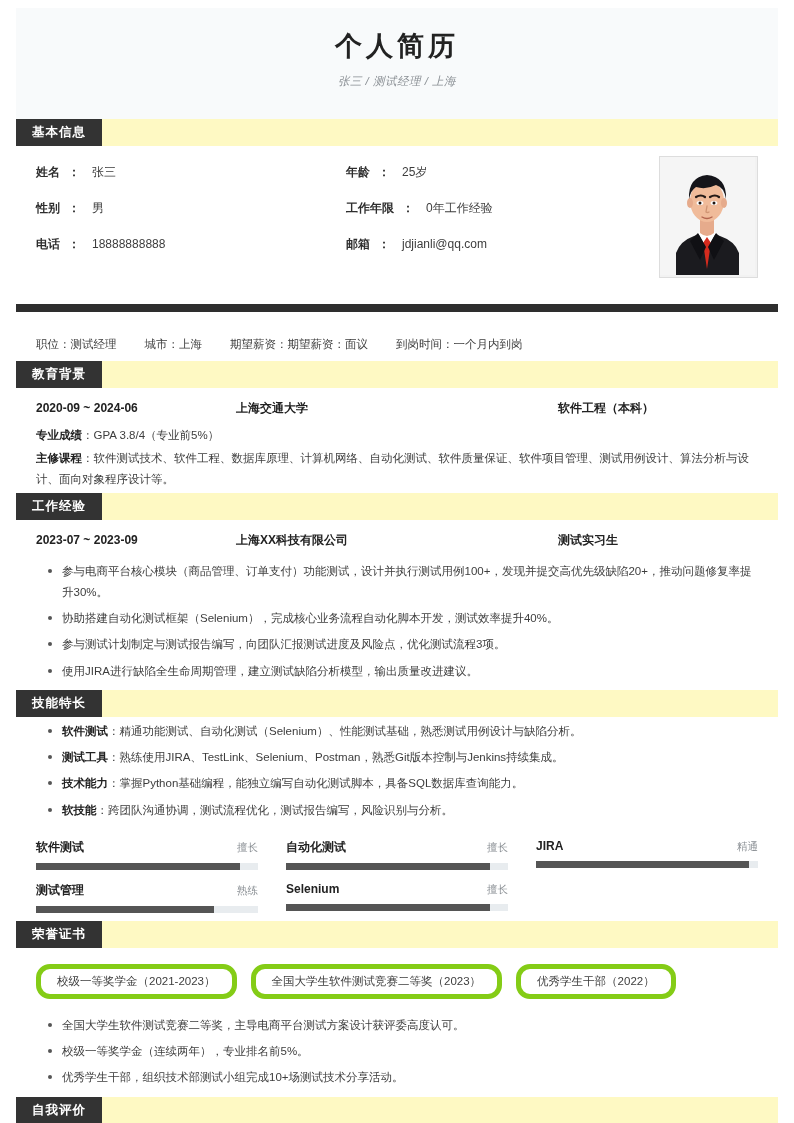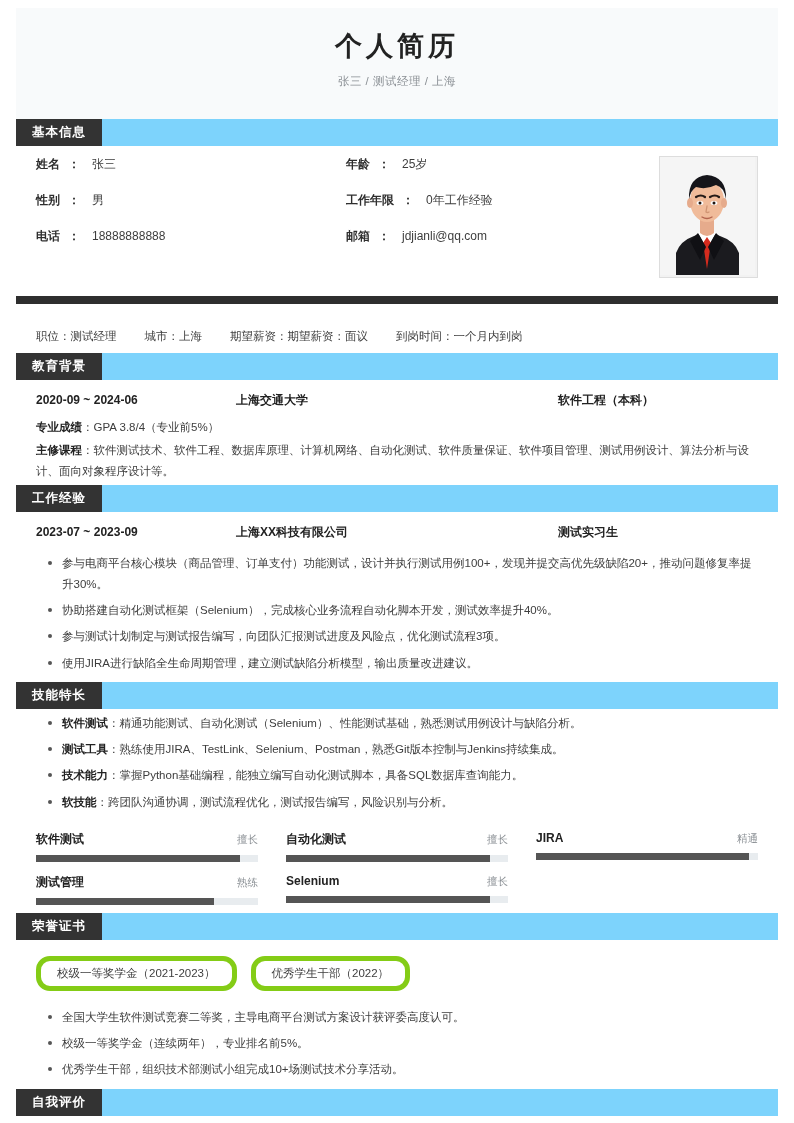--- a/index.html
+++ b/index.html
@@ -36,28 +36,29 @@
     color: #222222;
     letter-spacing: 4px;
     line-height: 1.25;
     margin: 0 0 8px 0;
   }
   .resume-subtitle {
     font-size: 11.5px;
     color: #8a8f94;
     letter-spacing: 0.5px;
     margin: 10px;
+    font-style: italic;
   }
 
   
   .section-head {
     display: flex;
     align-items: stretch;
     margin: 0 16px;
-    background: #7dd3fc;
+    background: #fef9c3;
     height: 27px;
   }
   .section-head .tag {
     background: #333333;
     color: #ffffff;
     font-size: 12.5px;
     font-weight: bold;
     letter-spacing: 1px;
     padding: 0 16px;
     display: flex;
@@ -71,21 +72,21 @@
   
   .block {
     padding: 0 20px 0 20px;
     margin: 0 16px;
   }
 
   
   .basic-wrap {
     position: relative;
     margin: 0 16px;
-    padding: 0 20px 10px 20px;
+    padding: 8px 20px 10px 20px;
     min-height: 130px;
   }
   .basic-grid {
     display: grid;
     grid-template-columns: 310px 1fr;
     row-gap: 19px;
     width: 620px;
     padding-top: 10px;
   }
   .info-item {
@@ -442,20 +443,21 @@
   </div>
 
   <div class="section-head">
     <span class="tag">荣誉证书</span>
     <span class="bar-rest"></span>
   </div>
 
   <div class="block">
     <div class="chips">
       <span class="chip">校级一等奖学金（2021-2023）</span>
+      <span class="chip">全国大学生软件测试竞赛二等奖（2023）</span>
       <span class="chip">优秀学生干部（2022）</span>
     </div>
     <ul class="bullets">
       <li>全国大学生软件测试竞赛二等奖，主导电商平台测试方案设计获评委高度认可。</li>
       <li>校级一等奖学金（连续两年），专业排名前5%。</li>
       <li>优秀学生干部，组织技术部测试小组完成10+场测试技术分享活动。</li>
     </ul>
   </div>
 
   <div class="section-head">

